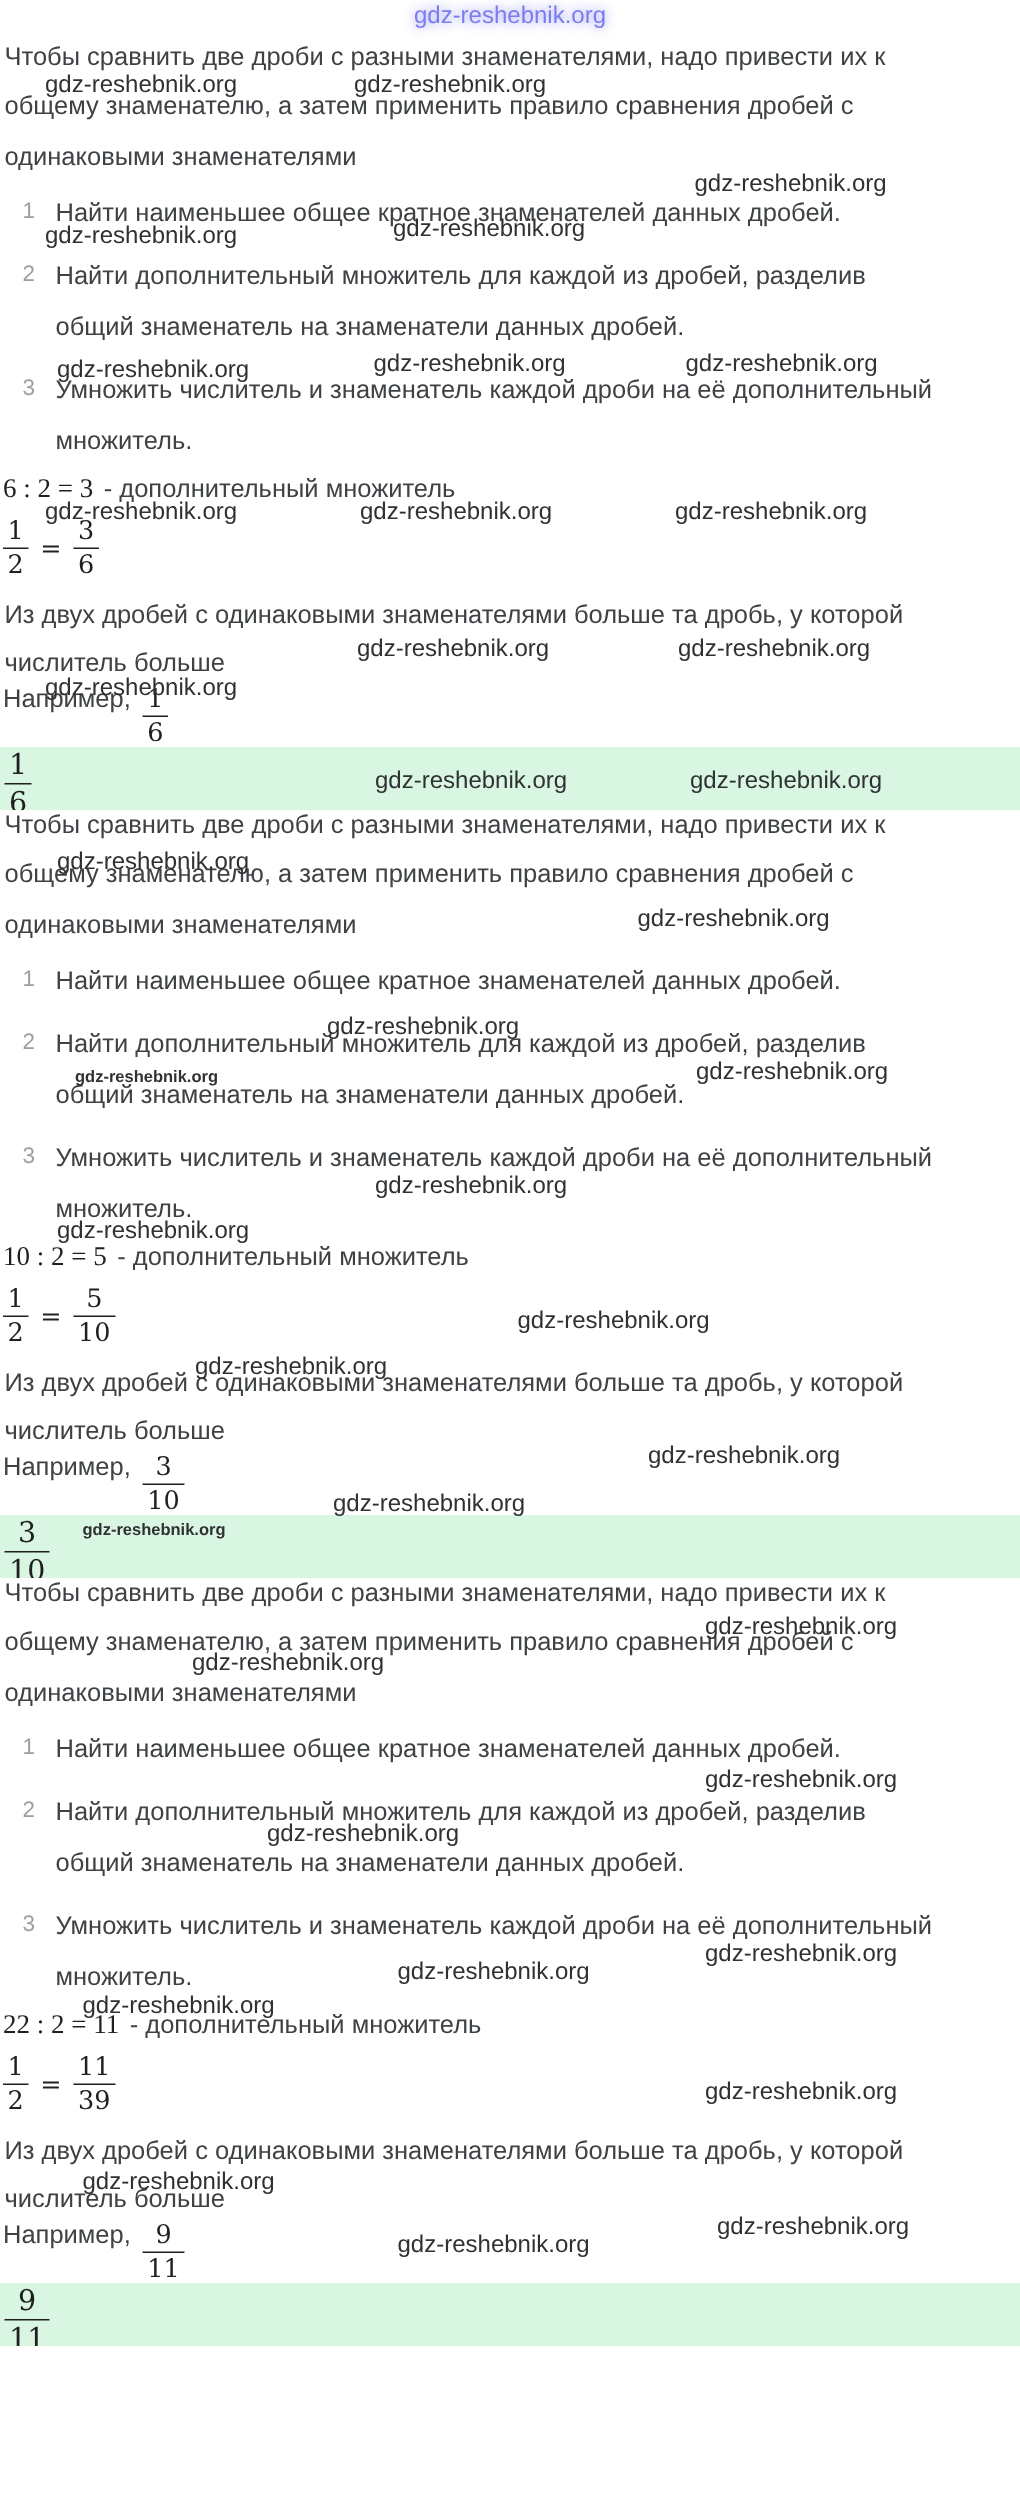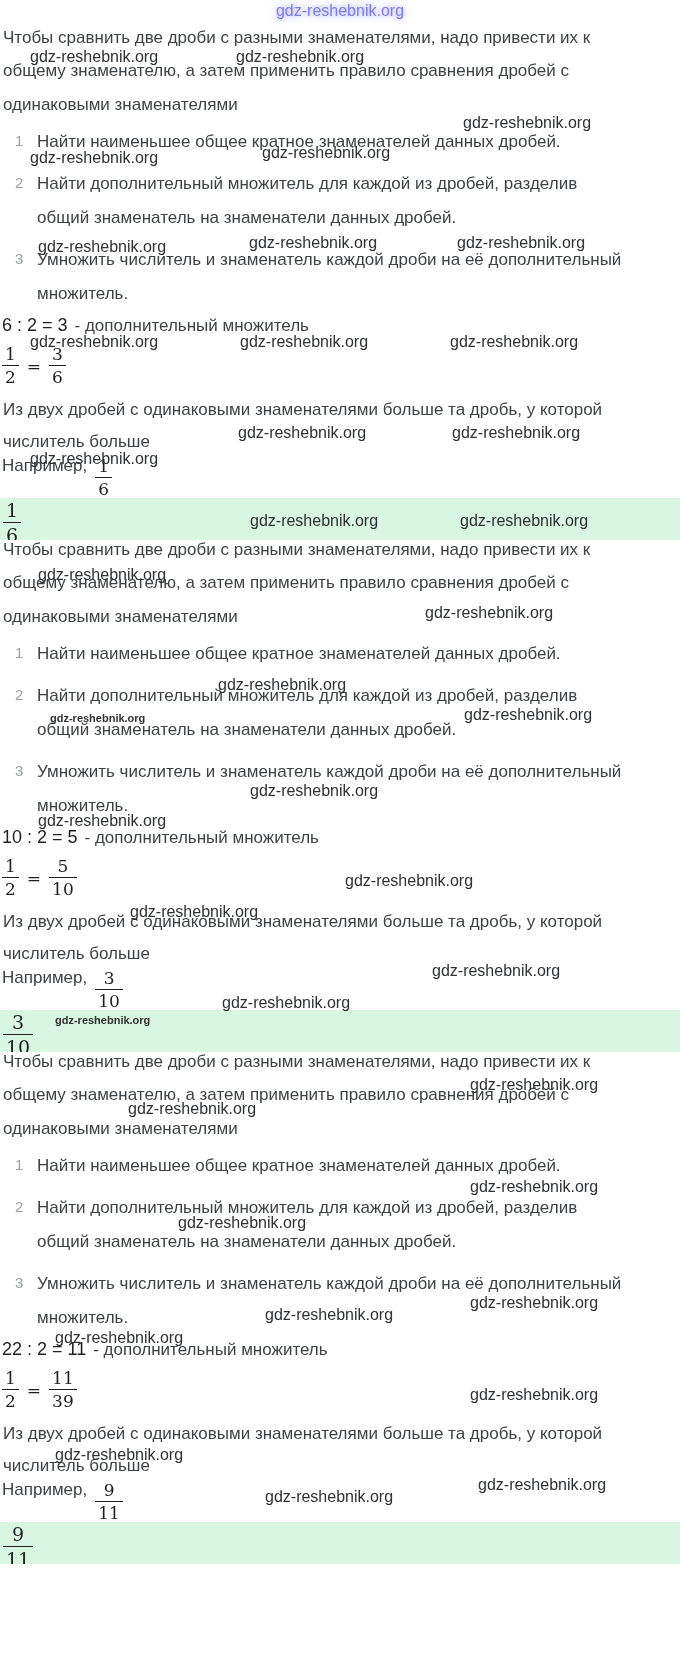--- a/index.html
+++ b/index.html
@@ -25,21 +25,21 @@
   .step-num {
     position:absolute; left:15px; font-size:15px; color:#9aa0a6;
   }
   .step-text {
     position:absolute; left:37px; font-size:17px; white-space:nowrap;
   }
   .math-line {
     position:absolute; left:2px; display:flex; align-items:baseline; gap:7px;
   }
   .math {
-    font-family:Liberation Sans, sans-serif;
+    font-family:Liberation Serif, serif;
     font-size:18px; color:#1f1f1f;
   }
   .math-suffix { font-size:17px; }
   .eq {
     position:absolute; left:2px; display:flex; align-items:center; gap:7px;
     font-family:"DejaVu Serif","Liberation Serif",serif;
     font-size:17px; color:#1f1f1f;
   }
   .frac {
     display:inline-flex; flex-direction:column; text-align:center;

